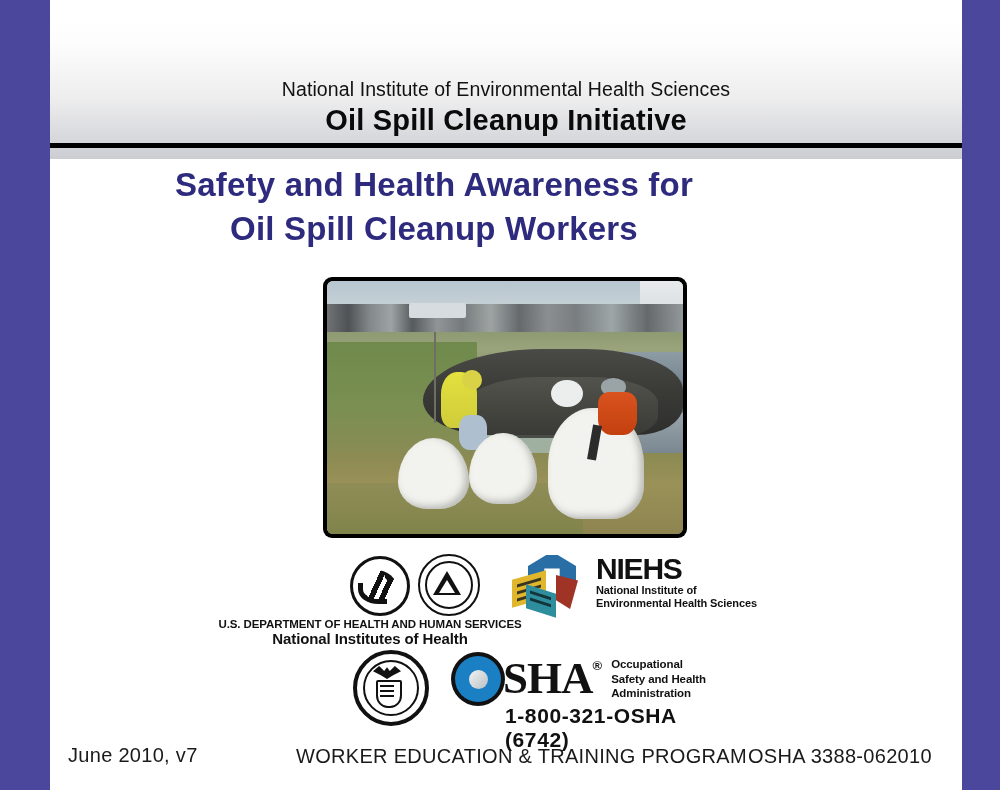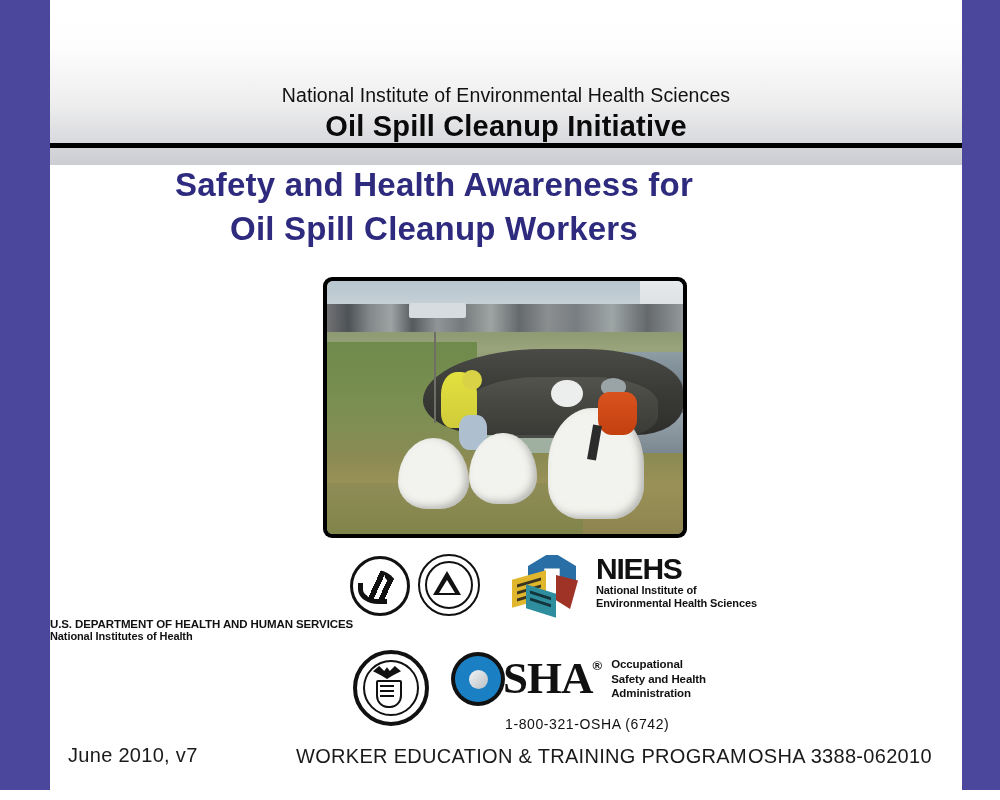--- a/index.html
+++ b/index.html
@@ -26,21 +26,21 @@
     height: 790px;
     background: #4a479c;
   }
   .side-bar.left  { left: 0; }
   .side-bar.right { left: 962px; width: 38px; }
 
   
   #masthead {
     position: absolute;
     left: 50px;
-    top: 16px;
+    top: 10px;
     width: 912px;
     height: 149px;
     background: linear-gradient(to bottom, #ffffff 0%, #fdfdfd 22%, #ededee 60%, #cbcdd2 100%);
   }
   #masthead-rule {
     position: absolute;
     left: 50px;
     top: 143px;
     width: 912px;
     height: 5px;
@@ -309,27 +309,27 @@
   }
   #niehs-big {
     font-size: 30px; font-weight: bold; color: #111111;
     letter-spacing: -1.2px; line-height: 1;
   }
   .niehs-sub {
     font-size: 11px; font-weight: bold; color: #111111;
     line-height: 1.22; letter-spacing: -0.1px;
   }
   #hhs-caption {
-    position: absolute; left: 0; top: 66px; width: 640px; text-align: left;
+    position: absolute; left: 0; top: 66px; width: 640px; text-align: center;
   }
   #hhs-caption .cap1 {
     font-size: 11.5px; font-weight: bold; color: #111111; letter-spacing: -0.1px;
   }
   #hhs-caption .cap2 {
-    font-size: 11px; font-weight: bold; color: #111111; letter-spacing: -0.1px;
+    font-size: 15px; font-weight: bold; color: #111111; letter-spacing: -0.1px;
   }
 
   
   #logo-band-2 {
     position: absolute;
     left: 50px;
     top: 648px;
     width: 912px;
     height: 88px;
   }
@@ -375,22 +375,22 @@
   #osha-reg {
     font-size: 13px; font-weight: bold; color: #111111;
     align-self: flex-start; margin-top: 2px;
   }
   #osha-tag {
     margin-left: 9px; align-self: center;
     font-size: 11.5px; font-weight: bold; color: #111111;
     line-height: 1.3; letter-spacing: -0.1px;
   }
   #osha-phone {
-    position: absolute; left: 50px; top: 60px;
-    font-size: 14px; font-weight: normal; color: #111111;
+    position: absolute; left: 50px; top: 48px;
+    font-size: 21px; font-weight: bold; color: #111111;
     letter-spacing: 0.6px;
   }
 
   
   #footer {
     position: absolute;
     left: 50px;
     top: 744px;
     width: 820px;
     height: 36px;

